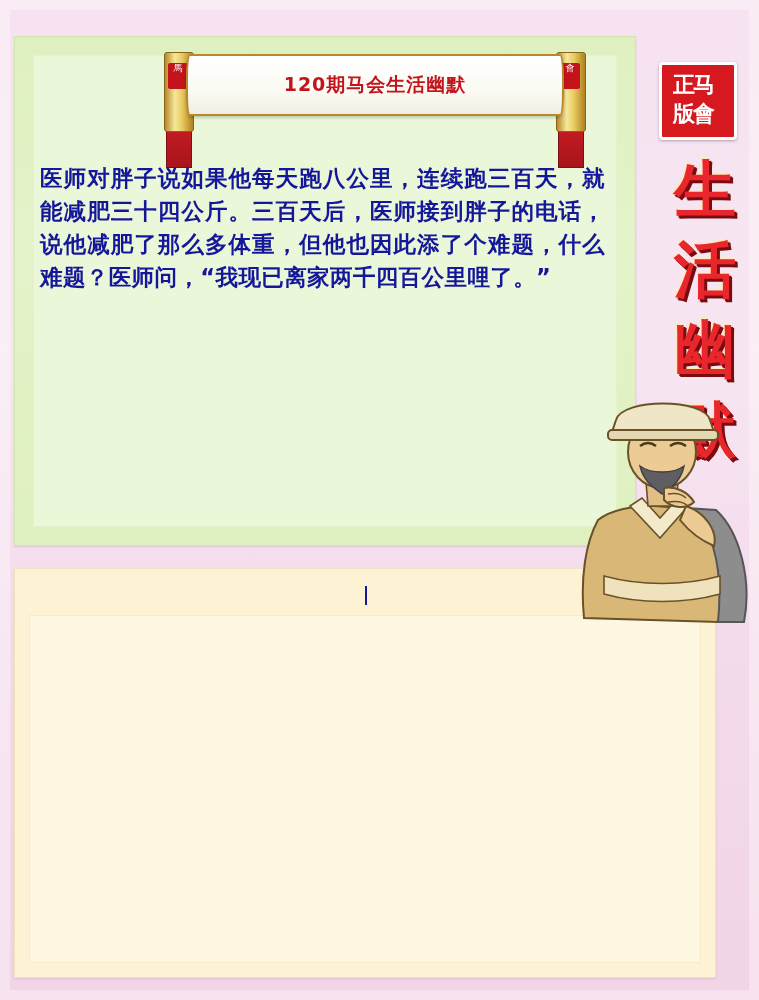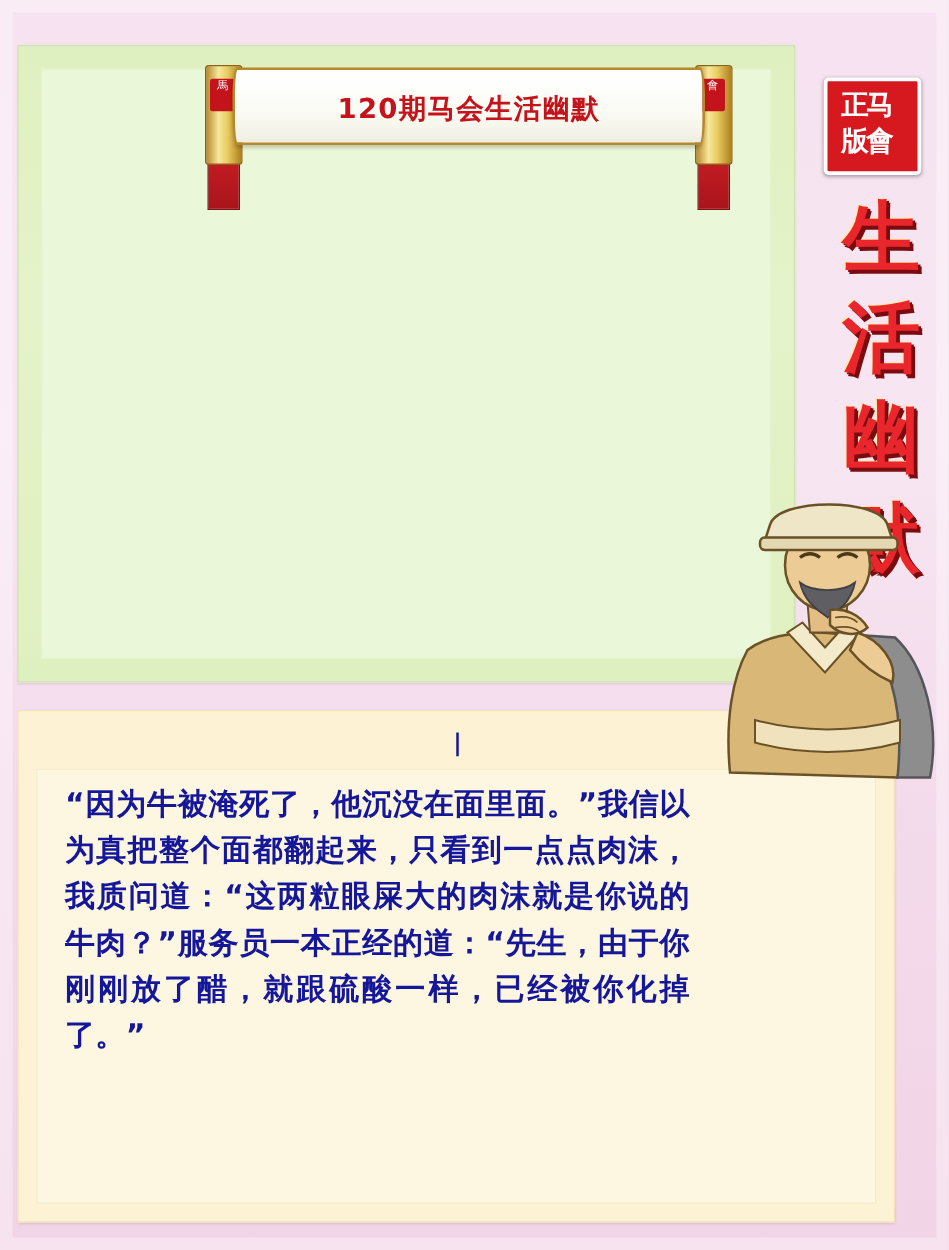--- a/index.html
+++ b/index.html
@@ -104,21 +104,21 @@
     border: 2px solid #b8882c;
     border-radius: 4px / 22px;
     box-shadow: 0 2px 3px rgba(0,0,0,0.18);
   }
   .banner .sheet-title {
     position: absolute;
     left: 0; right: 0;
     top: 16px;
     text-align: center;
     font-family: "DejaVu Sans", sans-serif;
-    font-size: 22px;
+    font-size: 19px;
     font-weight: bold;
     color: #c4141b;
     letter-spacing: 1px;
   }
 
   
   .top-text {
     position: absolute;
     left: 40px;
     top: 162px;
@@ -258,40 +258,40 @@
       <div class="seal">馬</div>
     </div>
     <div class="roll right">
       <div class="seal">會</div>
     </div>
     <div class="sheet">
       <div class="sheet-title">120期马会生活幽默</div>
     </div>
   </div>
 
+  <div class="top-text">医师对胖子说如果他每天跑八公里，连续跑三百天，就能减肥三十四公斤。三百天后，医师接到胖子的电话，说他减肥了那么多体重，但他也因此添了个难题，什么难题？医师问，“我现已离家两千四百公里哩了。”</div>
 
   <div class="seal-box">
     <div class="col c1">马會</div>
     <div class="col c2">正版</div>
   </div>
 
   <div class="vtitle">
     <span>生</span>
     <span>活</span>
     <span>幽</span>
     <span>默</span>
   </div>
 
   <div class="bottom-panel">
     <div class="bottom-title">
       <span class="cursor"></span>
     </div>
     <div class="bottom-inner"></div>
   </div>
-  <div class="bottom-text">“因为牛被淹死了，他沉没在面里面。”我信以为真把整个面都翻起来，只看到一点点肉沫，我质问道：“这两粒眼屎大的肉沫就是你说的牛肉？”服务员一本正经的道：“先生，由于你刚刚放了醋，就跟硫酸一样，已经被你化掉了。”</div>
 
   <div class="man">
     <svg width="195" height="235" viewBox="0 0 195 235">
 
       <path d="M30 130 C18 152 12 186 16 228 L150 232 C160 196 156 158 140 132 C118 112 56 110 30 130 Z" fill="#d9b877" stroke="#6a5128" stroke-width="2"></path>
 
       <path d="M118 118 C142 132 156 172 150 232 L176 232 C184 190 172 142 148 120 Z" fill="#8d8d8d" stroke="#55555a" stroke-width="2"></path>
 
       <path d="M36 186 C72 196 116 196 152 186 L152 204 C116 214 72 214 36 204 Z" fill="#efe2bd" stroke="#6a5128" stroke-width="1.6"></path>
 

